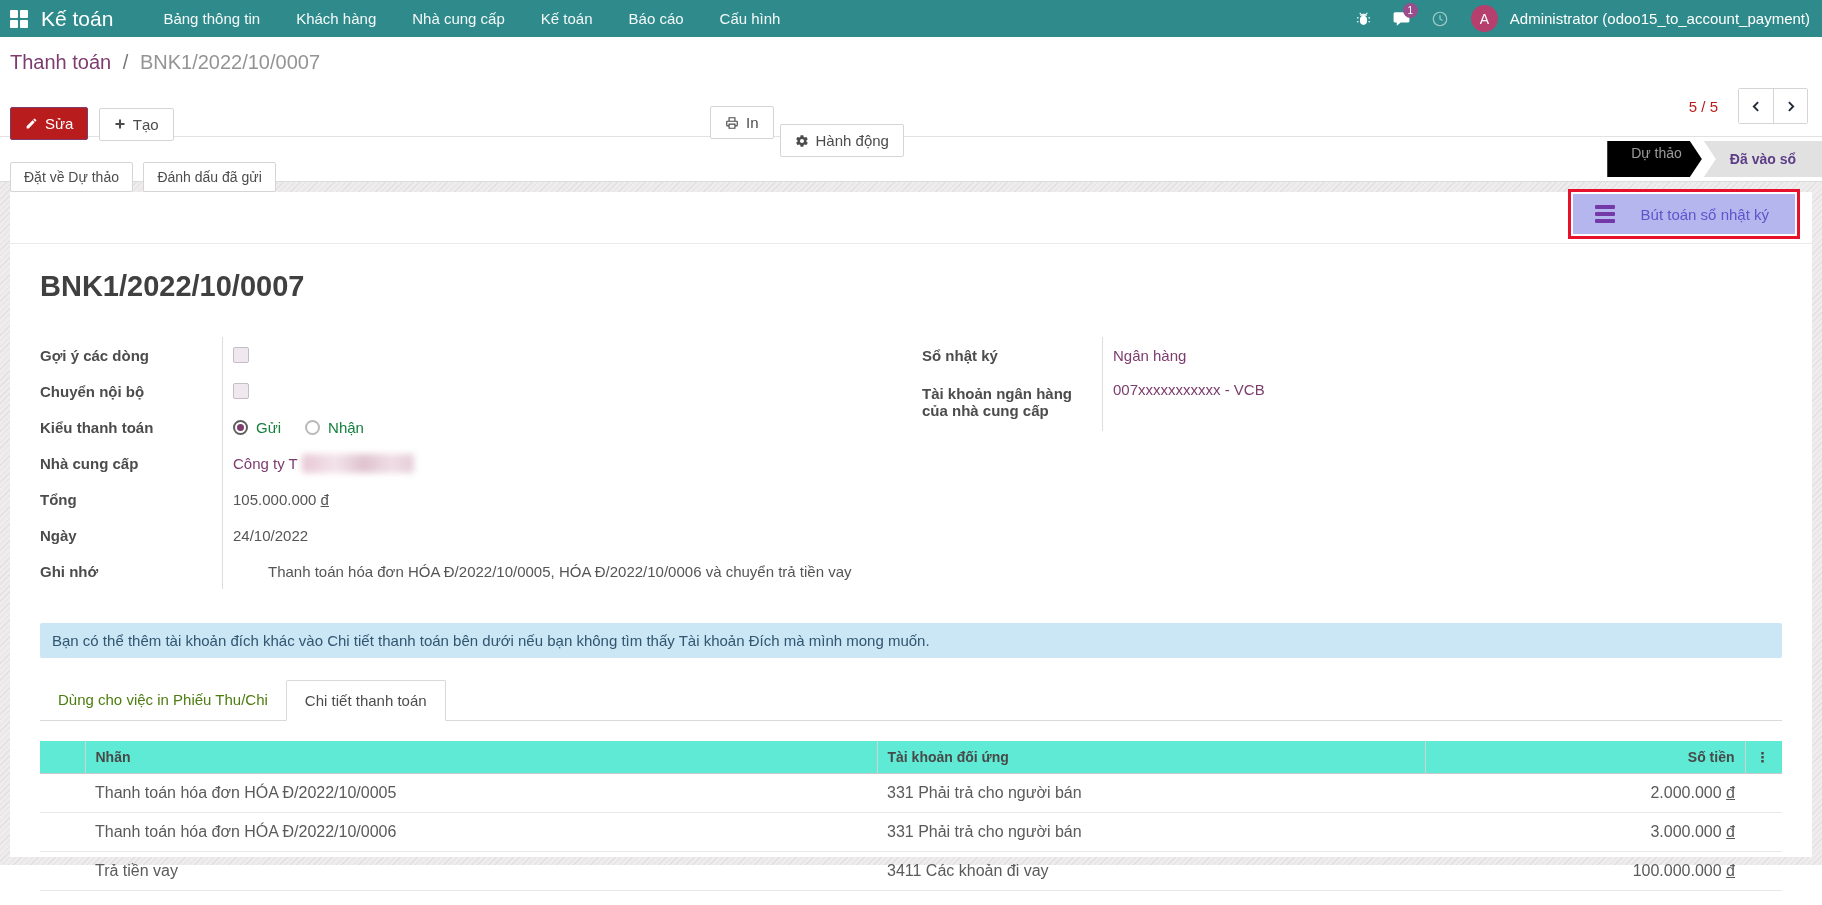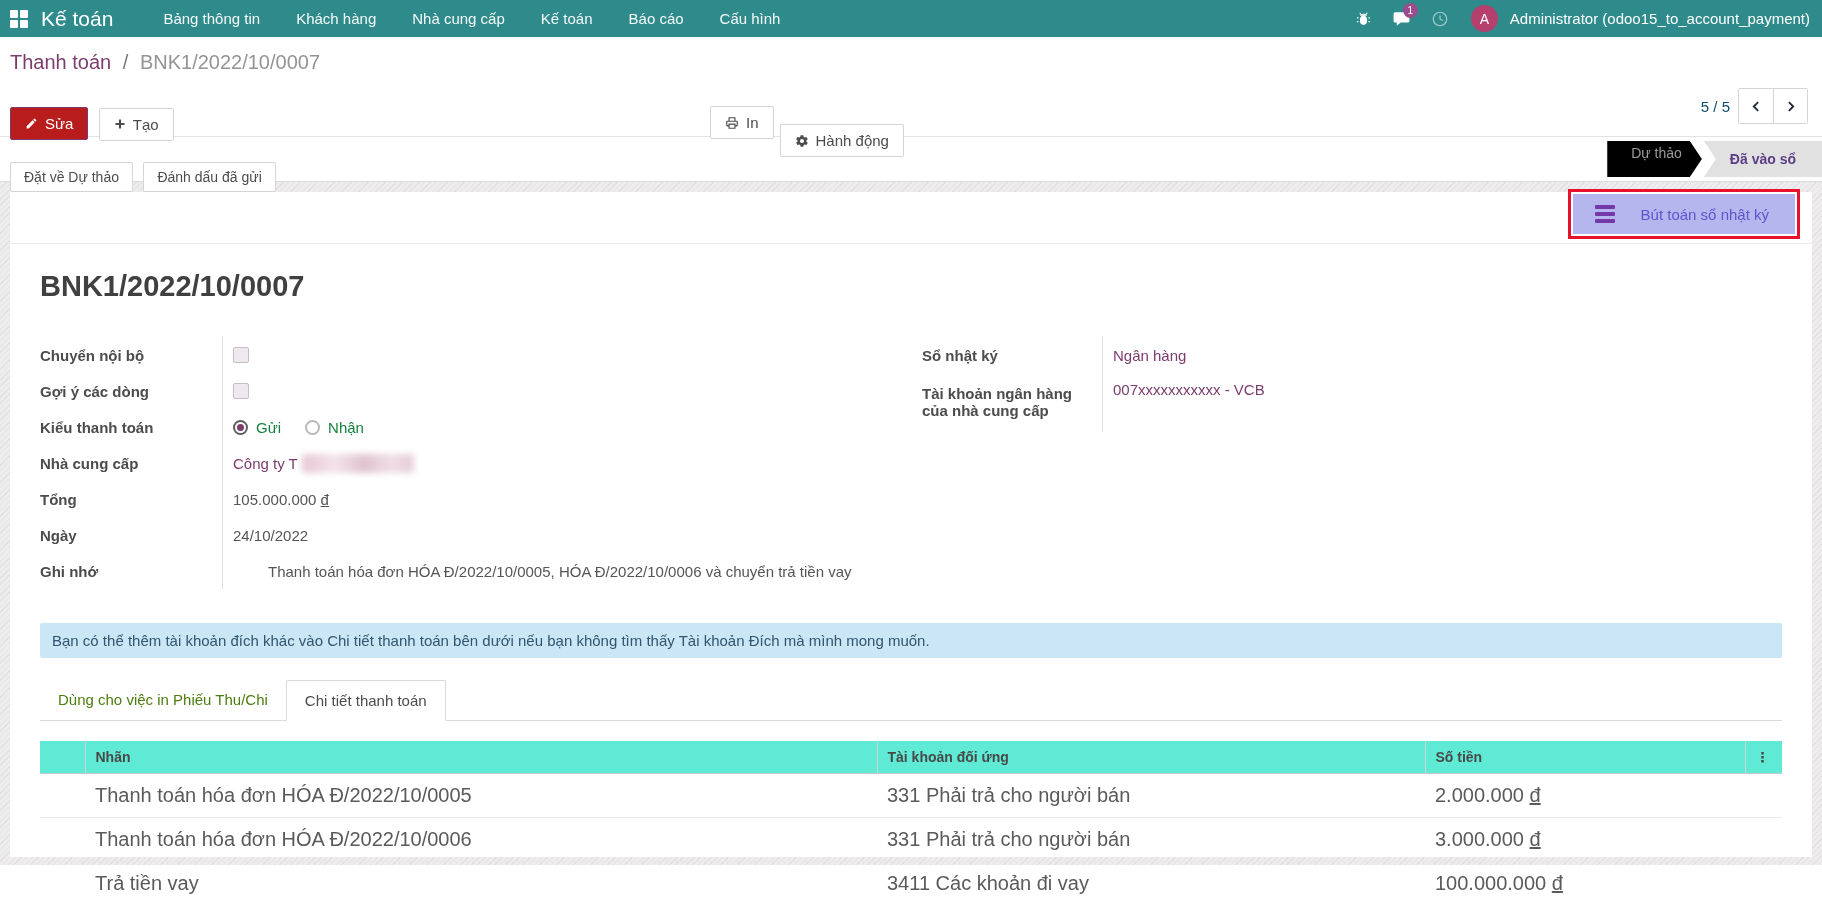--- a/index.html
+++ b/index.html
@@ -25,21 +25,21 @@
   .breadcrumb { font-size: 20px; margin-bottom: 14px; }
   .breadcrumb .bc-link { color: #7d3c6e; cursor: pointer; }
   .breadcrumb .bc-sep { color: #777; margin: 0 6px; }
   .breadcrumb .bc-current { color: #949494; }
   .cp-buttons { position: relative; height: 36px; display: flex; align-items: center; }
   .btn { display: inline-flex; align-items: center; gap: 7px; font-size: 15px; padding: 7px 14px; border: 1px solid #d5d5d5; background: #fff; color: #4c4c4c; cursor: pointer; border-radius: 2px; }
   .btn-primary { background: #b91c1c; border-color: #7d3c6e; color: #fff; }
   .btn + .btn { margin-left: 6px; margin-top: 36px; }
   .cp-center { position: absolute; left: 700px; top: 0; display: flex; align-items: center; }
   .cp-right { position: absolute; right: 4px; top: 0; display: flex; align-items: center; }
-  .pager-count { font-size: 15px; color: #0c4a6e; margin-right: 8px; }
+  .pager-count { font-size: 15px; color: #b91c1c; margin-right: 20px; }
   .pager-btns { display: flex; border: 1px solid #d5d5d5; border-radius: 2px; }
   .pager-btn { width: 34px; height: 34px; display: flex; align-items: center; justify-content: center; cursor: pointer; background: #fff; }
   .pager-btn + .pager-btn { border-left: 1px solid #d5d5d5; }
 
   
   .status-row { border-top: 1px solid #e2e2e2; border-bottom: 1px solid #dcdcdc; background: #fff; display: flex; align-items: center; justify-content: space-between; padding: 5px 0 5px 10px; height: 46px; }
   .status-left .btn { font-size: 14px; padding: 6px 13px; }
   .statusbar { display: flex; align-items: stretch; height: 36px; }
   .status-step { display: flex; align-items: center; font-size: 14px; position: relative; }
   .step-draft { background: #000000; color: #9b9b9b; padding: 0 20px 12px 24px; clip-path: polygon(0 0, calc(100% - 12px) 0, 100% 50%, calc(100% - 12px) 100%, 0 100%); cursor: pointer; }
@@ -84,22 +84,22 @@
   .tab.active { color: #4c4c4c; background: #fff; border: 1px solid #d9d9d9; border-bottom: 1px solid #fff; margin-bottom: -1px; border-radius: 2px 2px 0 0; }
 
   table.lines { width: 100%; border-collapse: collapse; margin-top: 20px; table-layout: fixed; }
   table.lines col.c-handle { width: 45px; }
   table.lines col.c-label { width: 792px; }
   table.lines col.c-account { width: 548px; }
   table.lines col.c-amount { width: 320px; }
   table.lines col.c-opt { width: 37px; }
   table.lines th { background: #5eead4; font-size: 14px; font-weight: 700; color: #494949; text-align: left; padding: 8px 10px; border-bottom: 1px solid #c9c9c9; border-right: 1px solid #d2d2d2; }
   table.lines th:last-child { border-right: none; }
-  table.lines th.num, table.lines td.num { }
-  table.lines td { font-size: 20px; color: #5a5a5a; padding: 10px 10px; border-bottom: 1px solid #e8e8e8; white-space: nowrap; overflow: hidden; }
+  table.lines th.num, table.lines td.num { text-align: right; }
+  table.lines td { font-size: 16px; color: #5a5a5a; padding: 10px 10px; border-bottom: 1px solid #e8e8e8; white-space: nowrap; overflow: hidden; }
   .dots { color: #555; font-weight: 700; font-size: 15px; text-align: center; cursor: pointer; }
 
   .icon-white { stroke: #fff; fill: none; stroke-width: 1.6; }
 </style>
 </head>
 <body>
 
 <div class="navbar">
   <div class="apps-grid">
       <span></span>
@@ -219,27 +219,27 @@
       </div>
     </div>
 
     <div class="sheet-body">
       <h1 class="sheet-title">BNK1/2022/10/0007</h1>
 
       <div class="form-grid">
 
         <div class="col-left">
           <div class="field-row">
-            <div class="field-label">Chuyển nội bộ</div>
+            <div class="field-label">Gợi ý các dòng</div>
             <div class="field-value">
                 <span class="checkbox"></span>
               </div>
           </div>
           <div class="field-row">
-            <div class="field-label">Gợi ý các dòng</div>
+            <div class="field-label">Chuyển nội bộ</div>
             <div class="field-value">
                 <span class="checkbox"></span>
               </div>
           </div>
           <div class="field-row">
             <div class="field-label">Kiểu thanh toán</div>
             <div class="field-value">
               <div class="radio-group">
                 <span class="radio-opt">
                   <span class="radio checked"></span>

